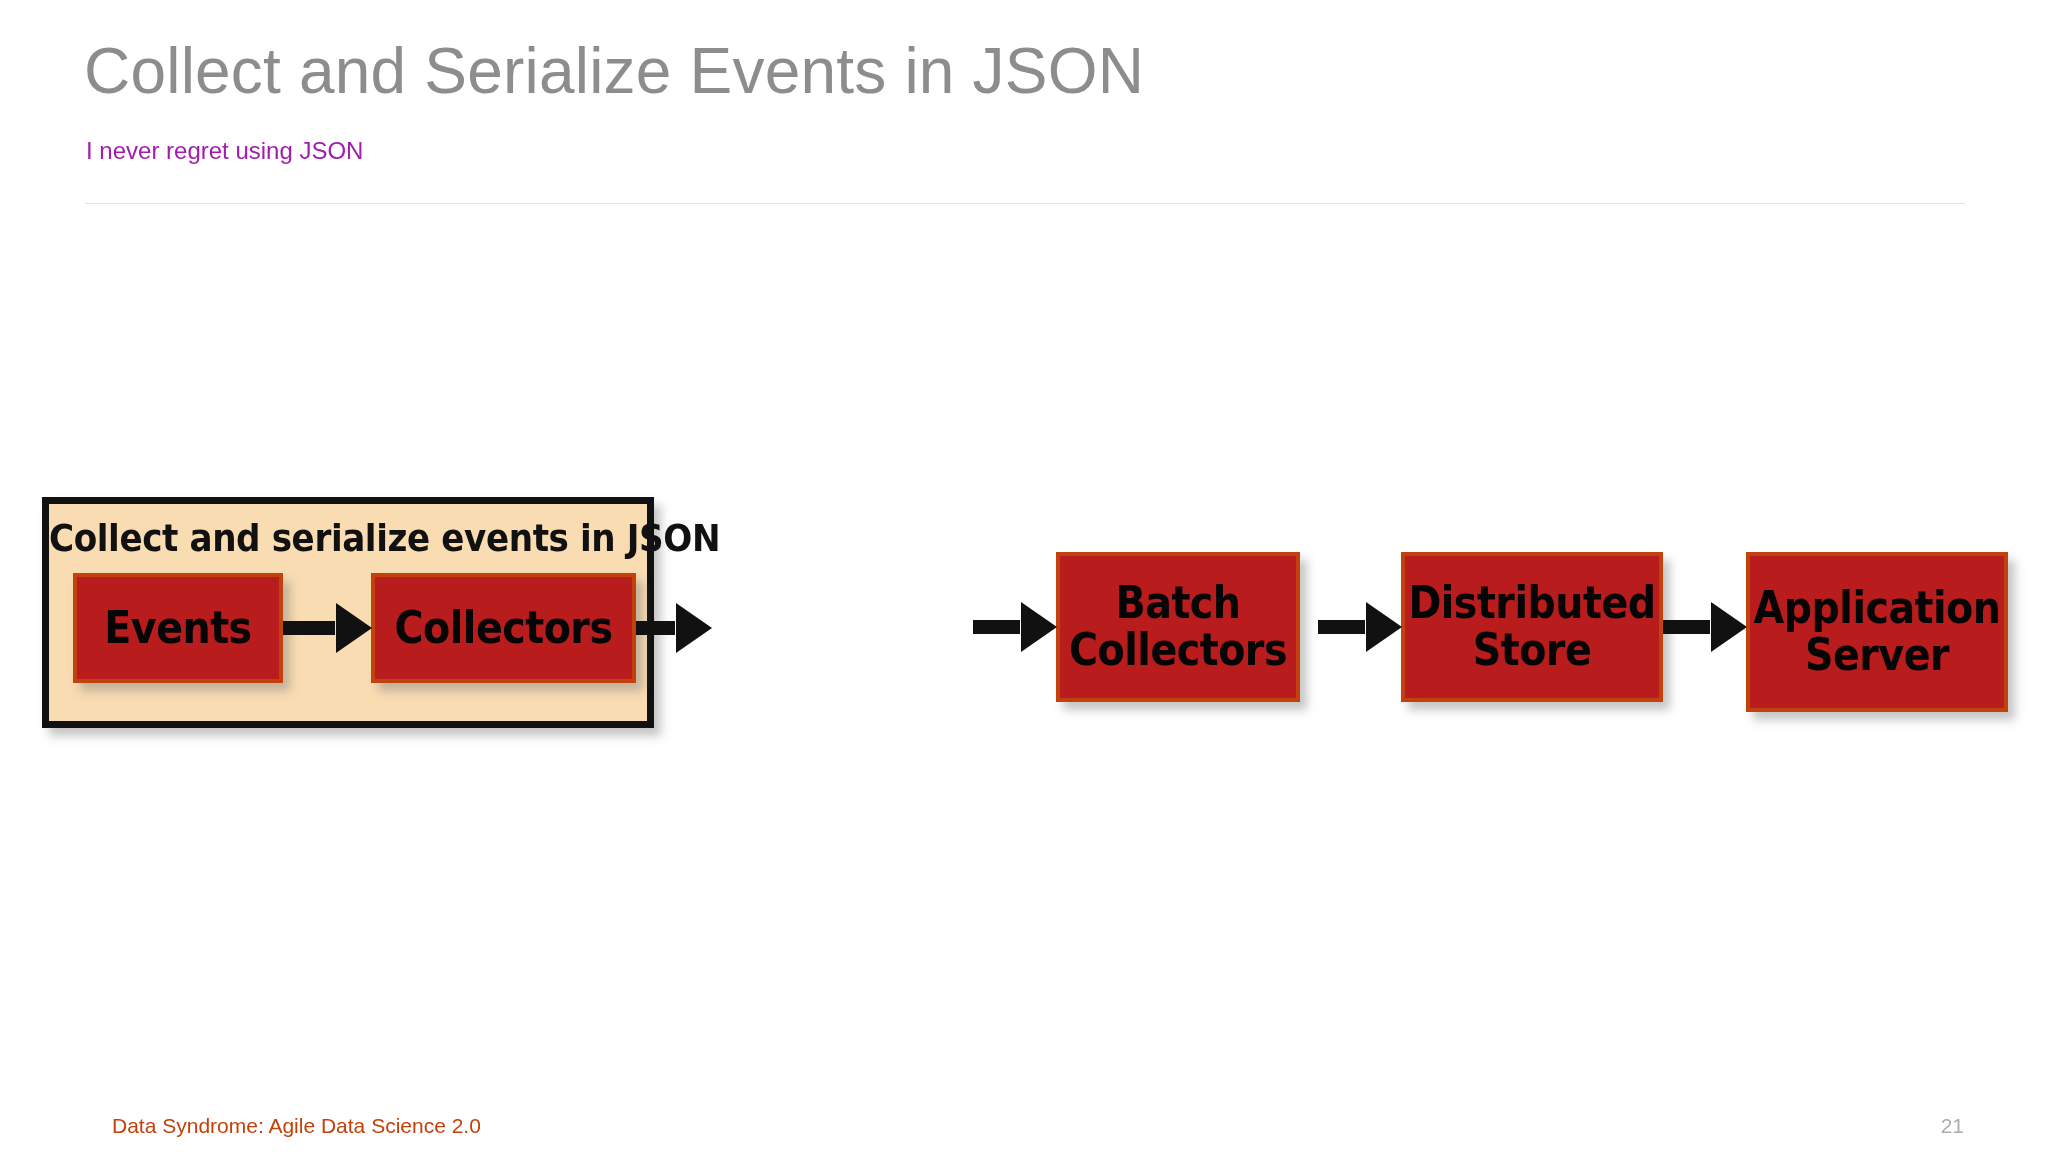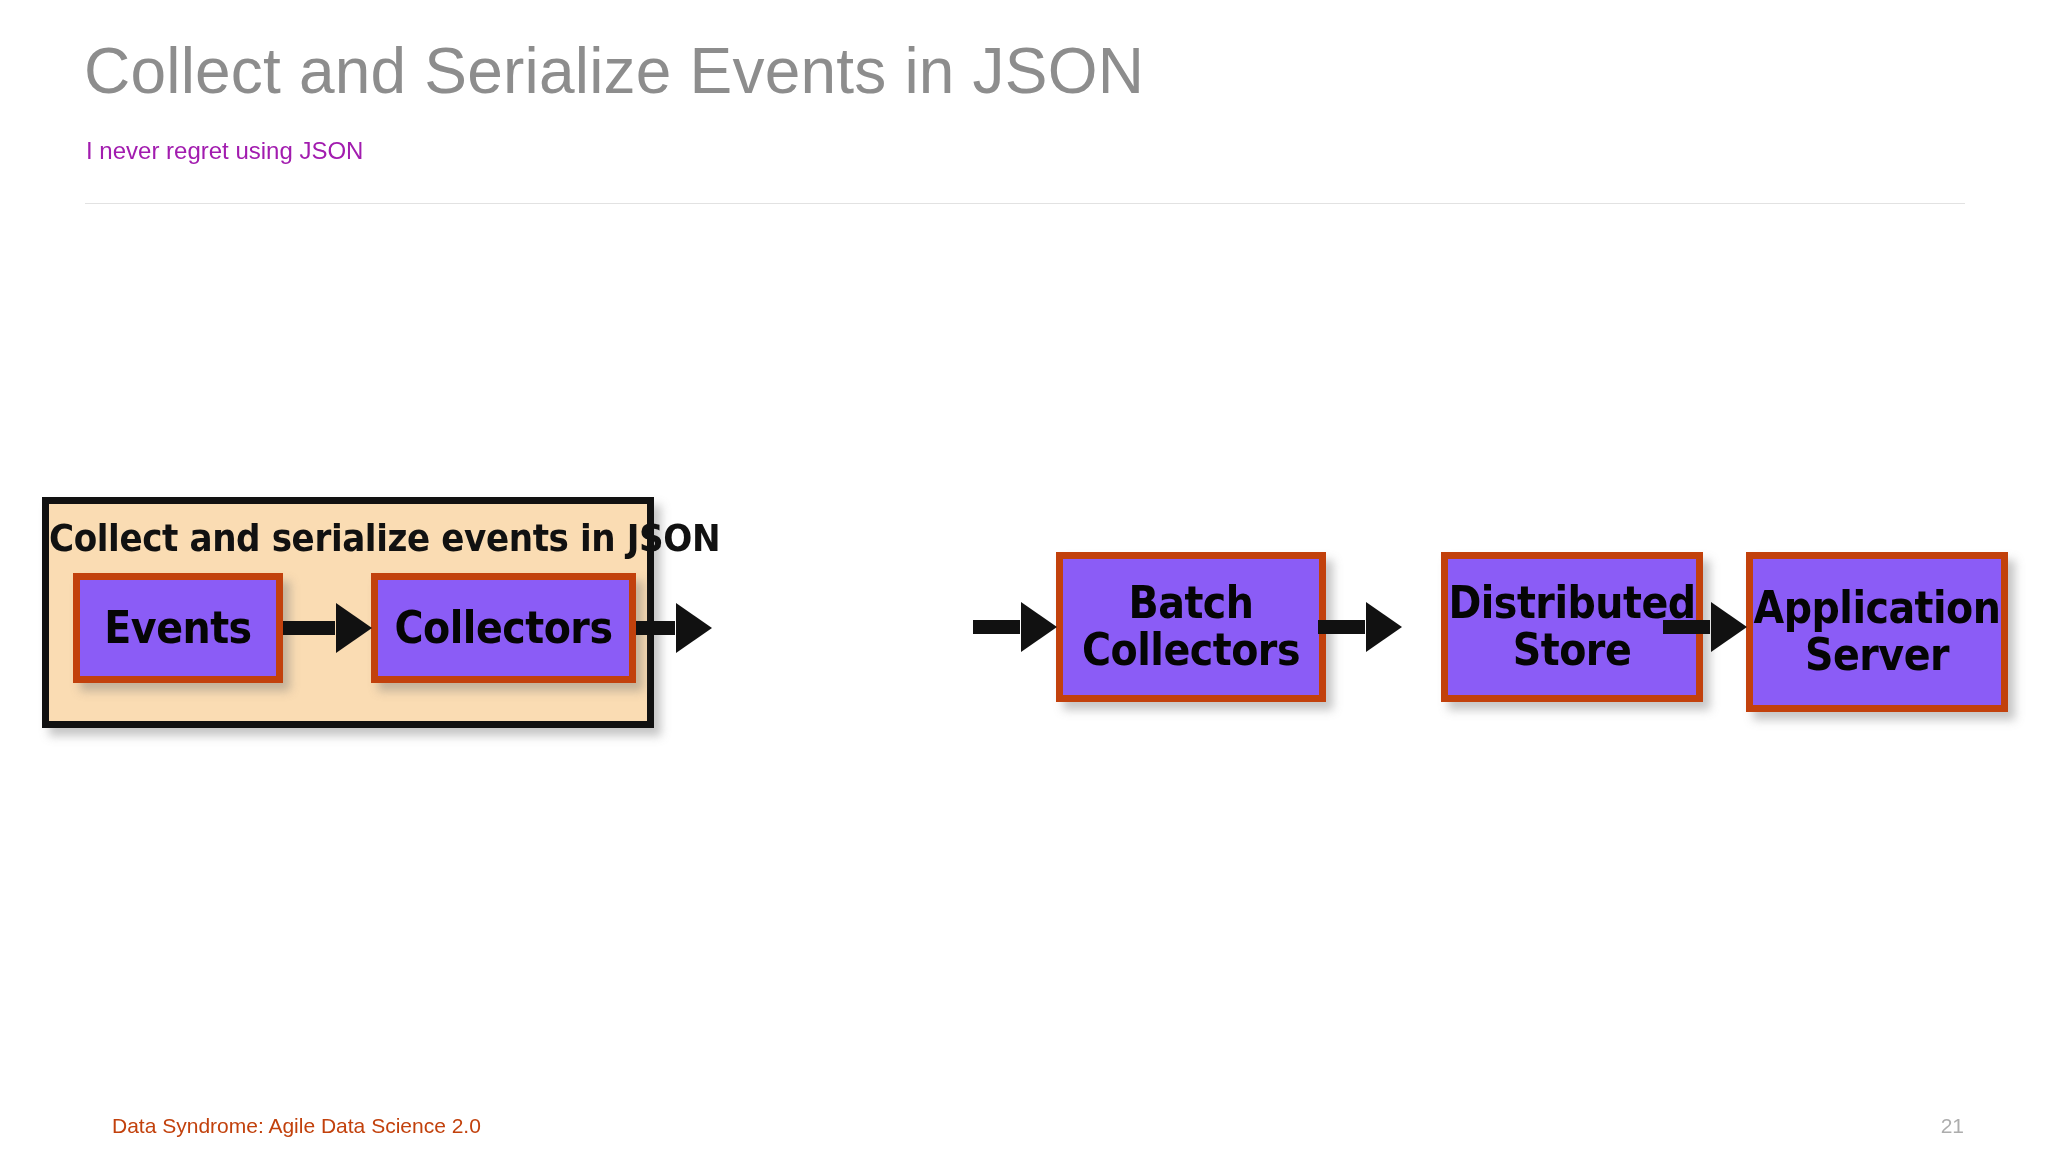--- a/index.html
+++ b/index.html
@@ -51,22 +51,22 @@
     position: absolute;
     left: 0;
     top: 0;
     width: 2048px;
     height: 1152px;
   }
 
   .node {
     position: absolute;
     box-sizing: border-box;
-    background: #8b5cf6;
-    border: 7px solid #c2410c;
+    background: #b91c1c;
+    border: 4px solid #c2410c;
     box-shadow: 7px 8px 9px rgba(120,120,120,0.42);
     display: flex;
     align-items: center;
     justify-content: center;
     text-align: center;
     color: #050505;
     font-family: "DejaVu Sans Condensed", "Liberation Sans Narrow", "Liberation Sans", sans-serif;
     font-weight: 600;
     font-size: 44px;
     line-height: 1.06;
@@ -99,22 +99,22 @@
     letter-spacing: -0.4px;
     white-space: nowrap;
   }
 
   
   #node-events   { left: 73px;  top: 573px; width: 210px; height: 110px; }
   #node-collectors { left: 371px; top: 573px; width: 265px; height: 110px; }
 
   
   #node-bulk-storage        { left: 711px;  top: 552px; width: 262px; height: 150px; }
-  #node-batch-processing    { left: 1056px; top: 552px; width: 270px; height: 150px; }
-  #node-distributed-store   { left: 1401px; top: 552px; width: 262px; height: 150px; margin-left: 40px; }
+  #node-batch-processing    { left: 1056px; top: 552px; width: 244px; height: 150px; }
+  #node-distributed-store   { left: 1401px; top: 552px; width: 262px; height: 150px; }
   #node-application-server  { left: 1746px; top: 552px; width: 262px; height: 160px; }
 
   
   .arrow {
     position: absolute;
     height: 14px;
     background: #111111;
   }
   .arrow::after {
     content: "";

